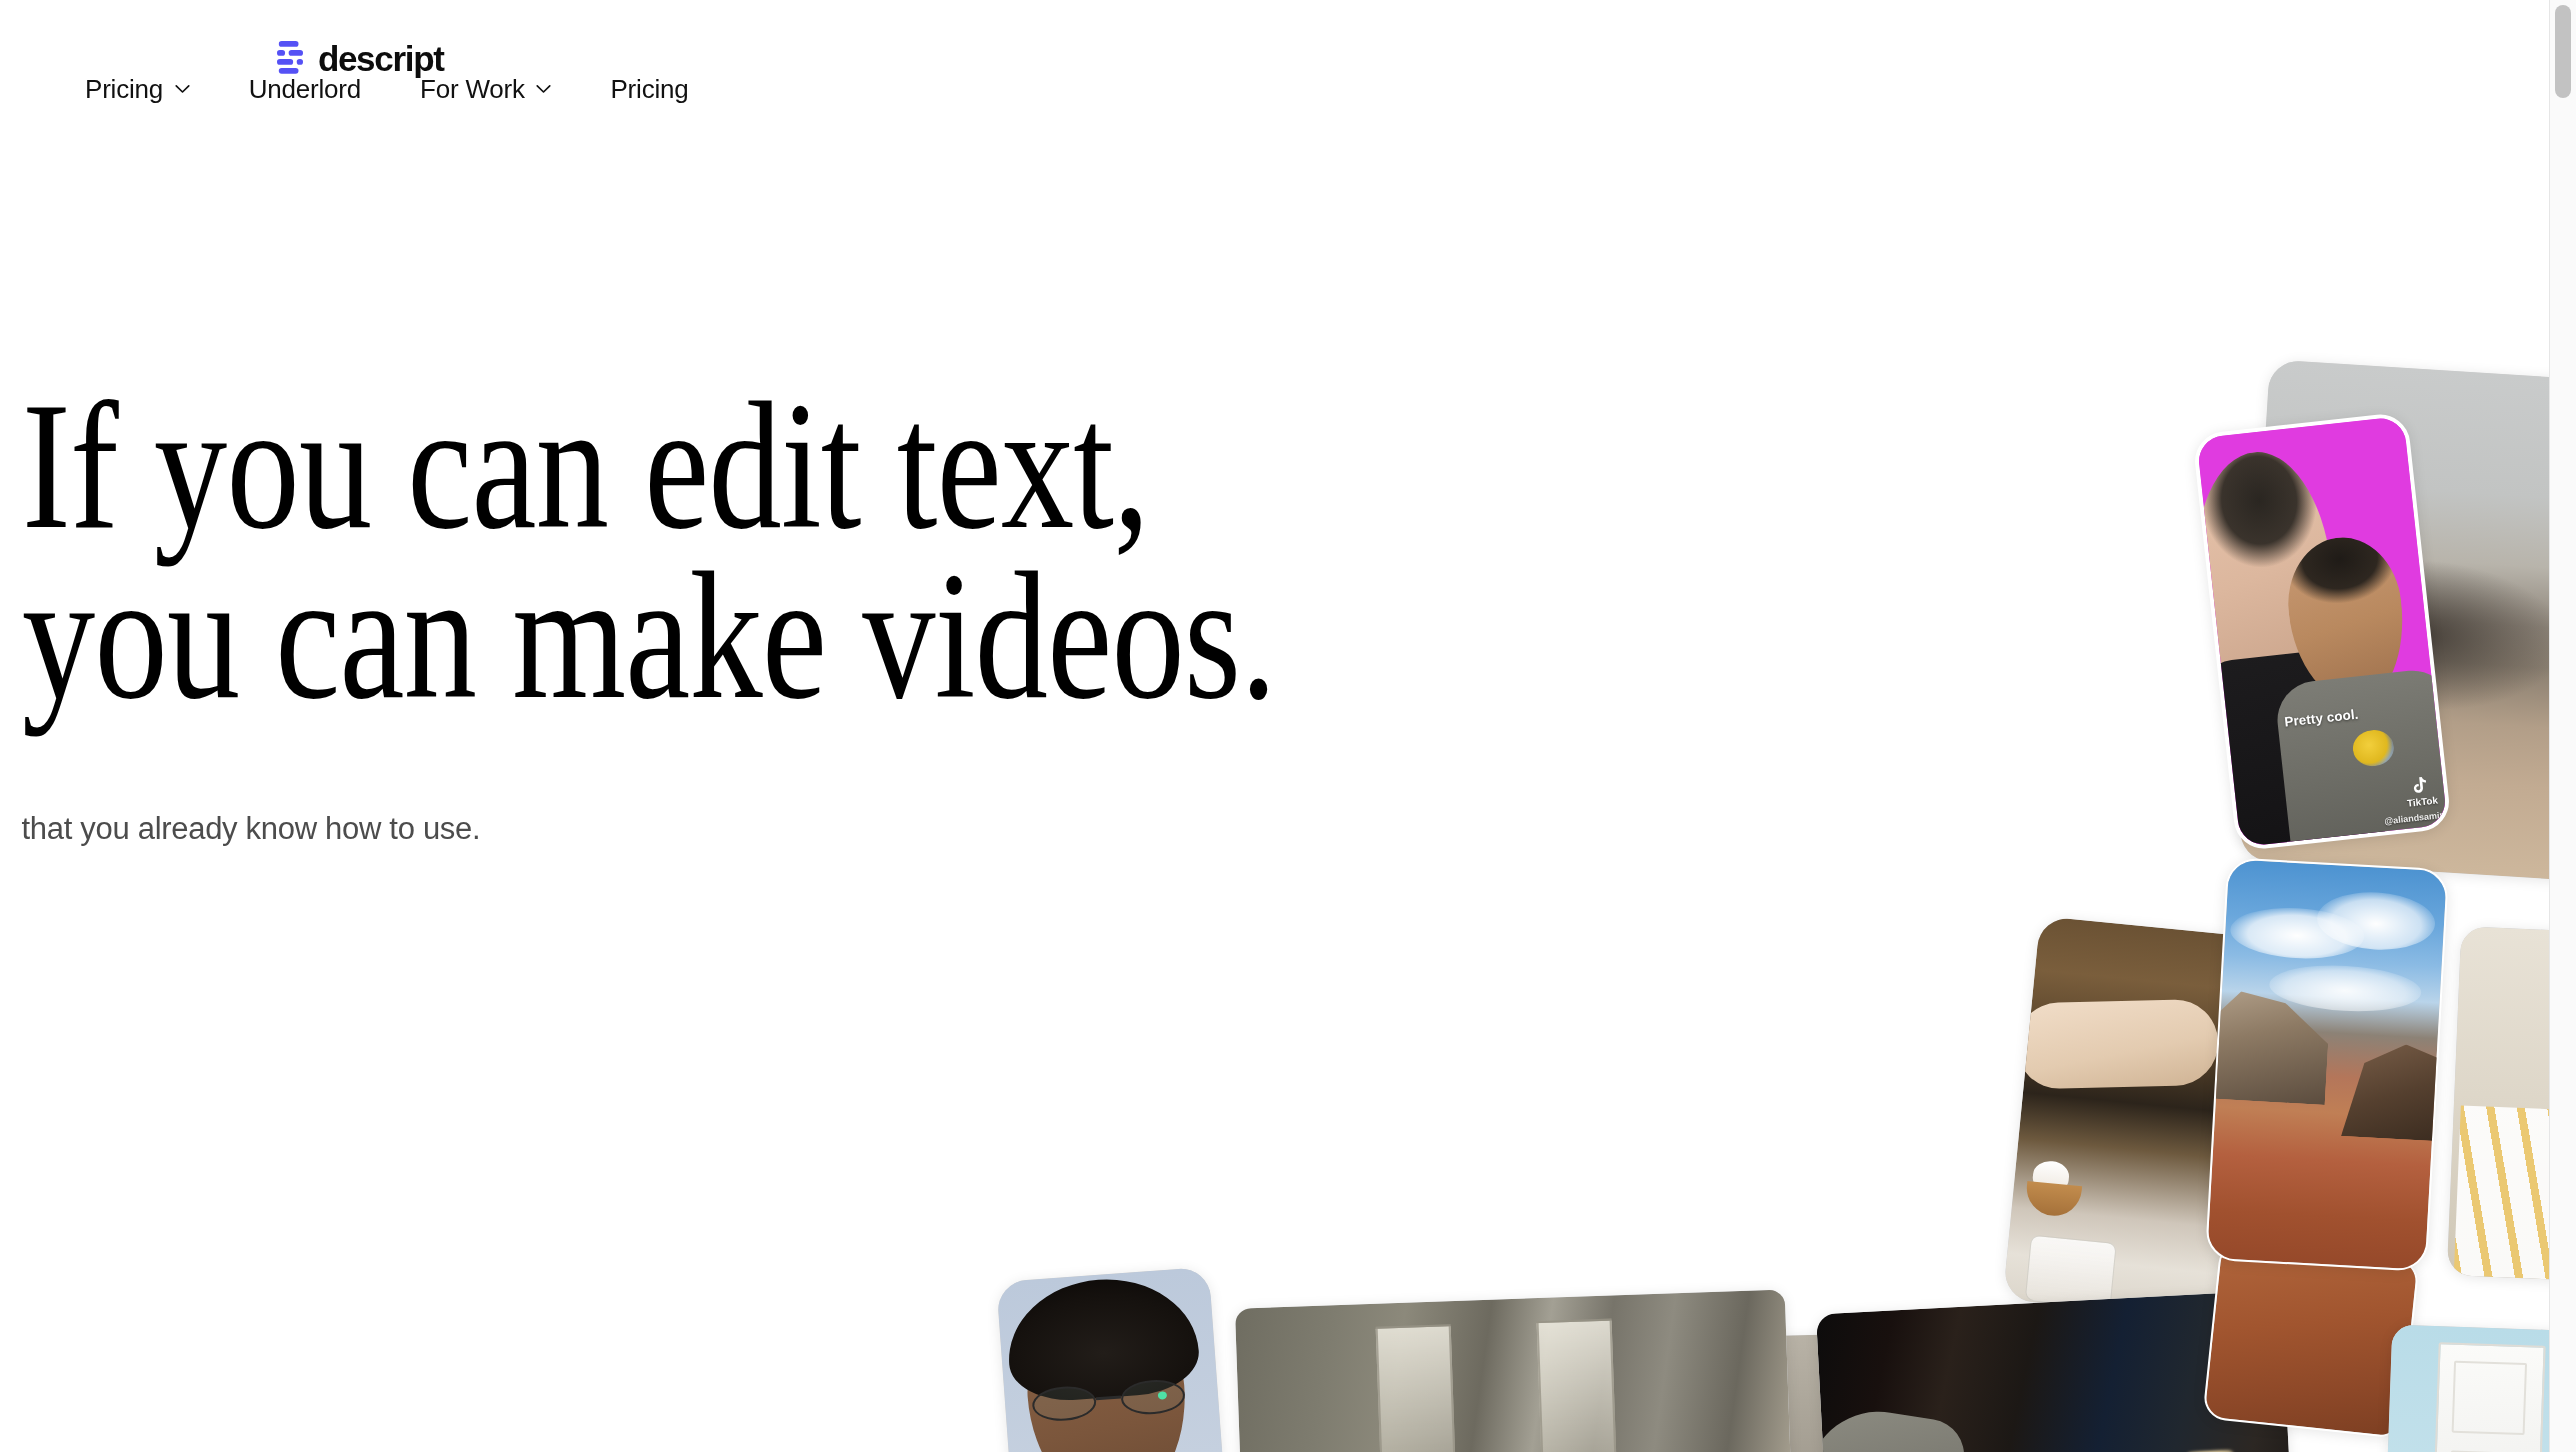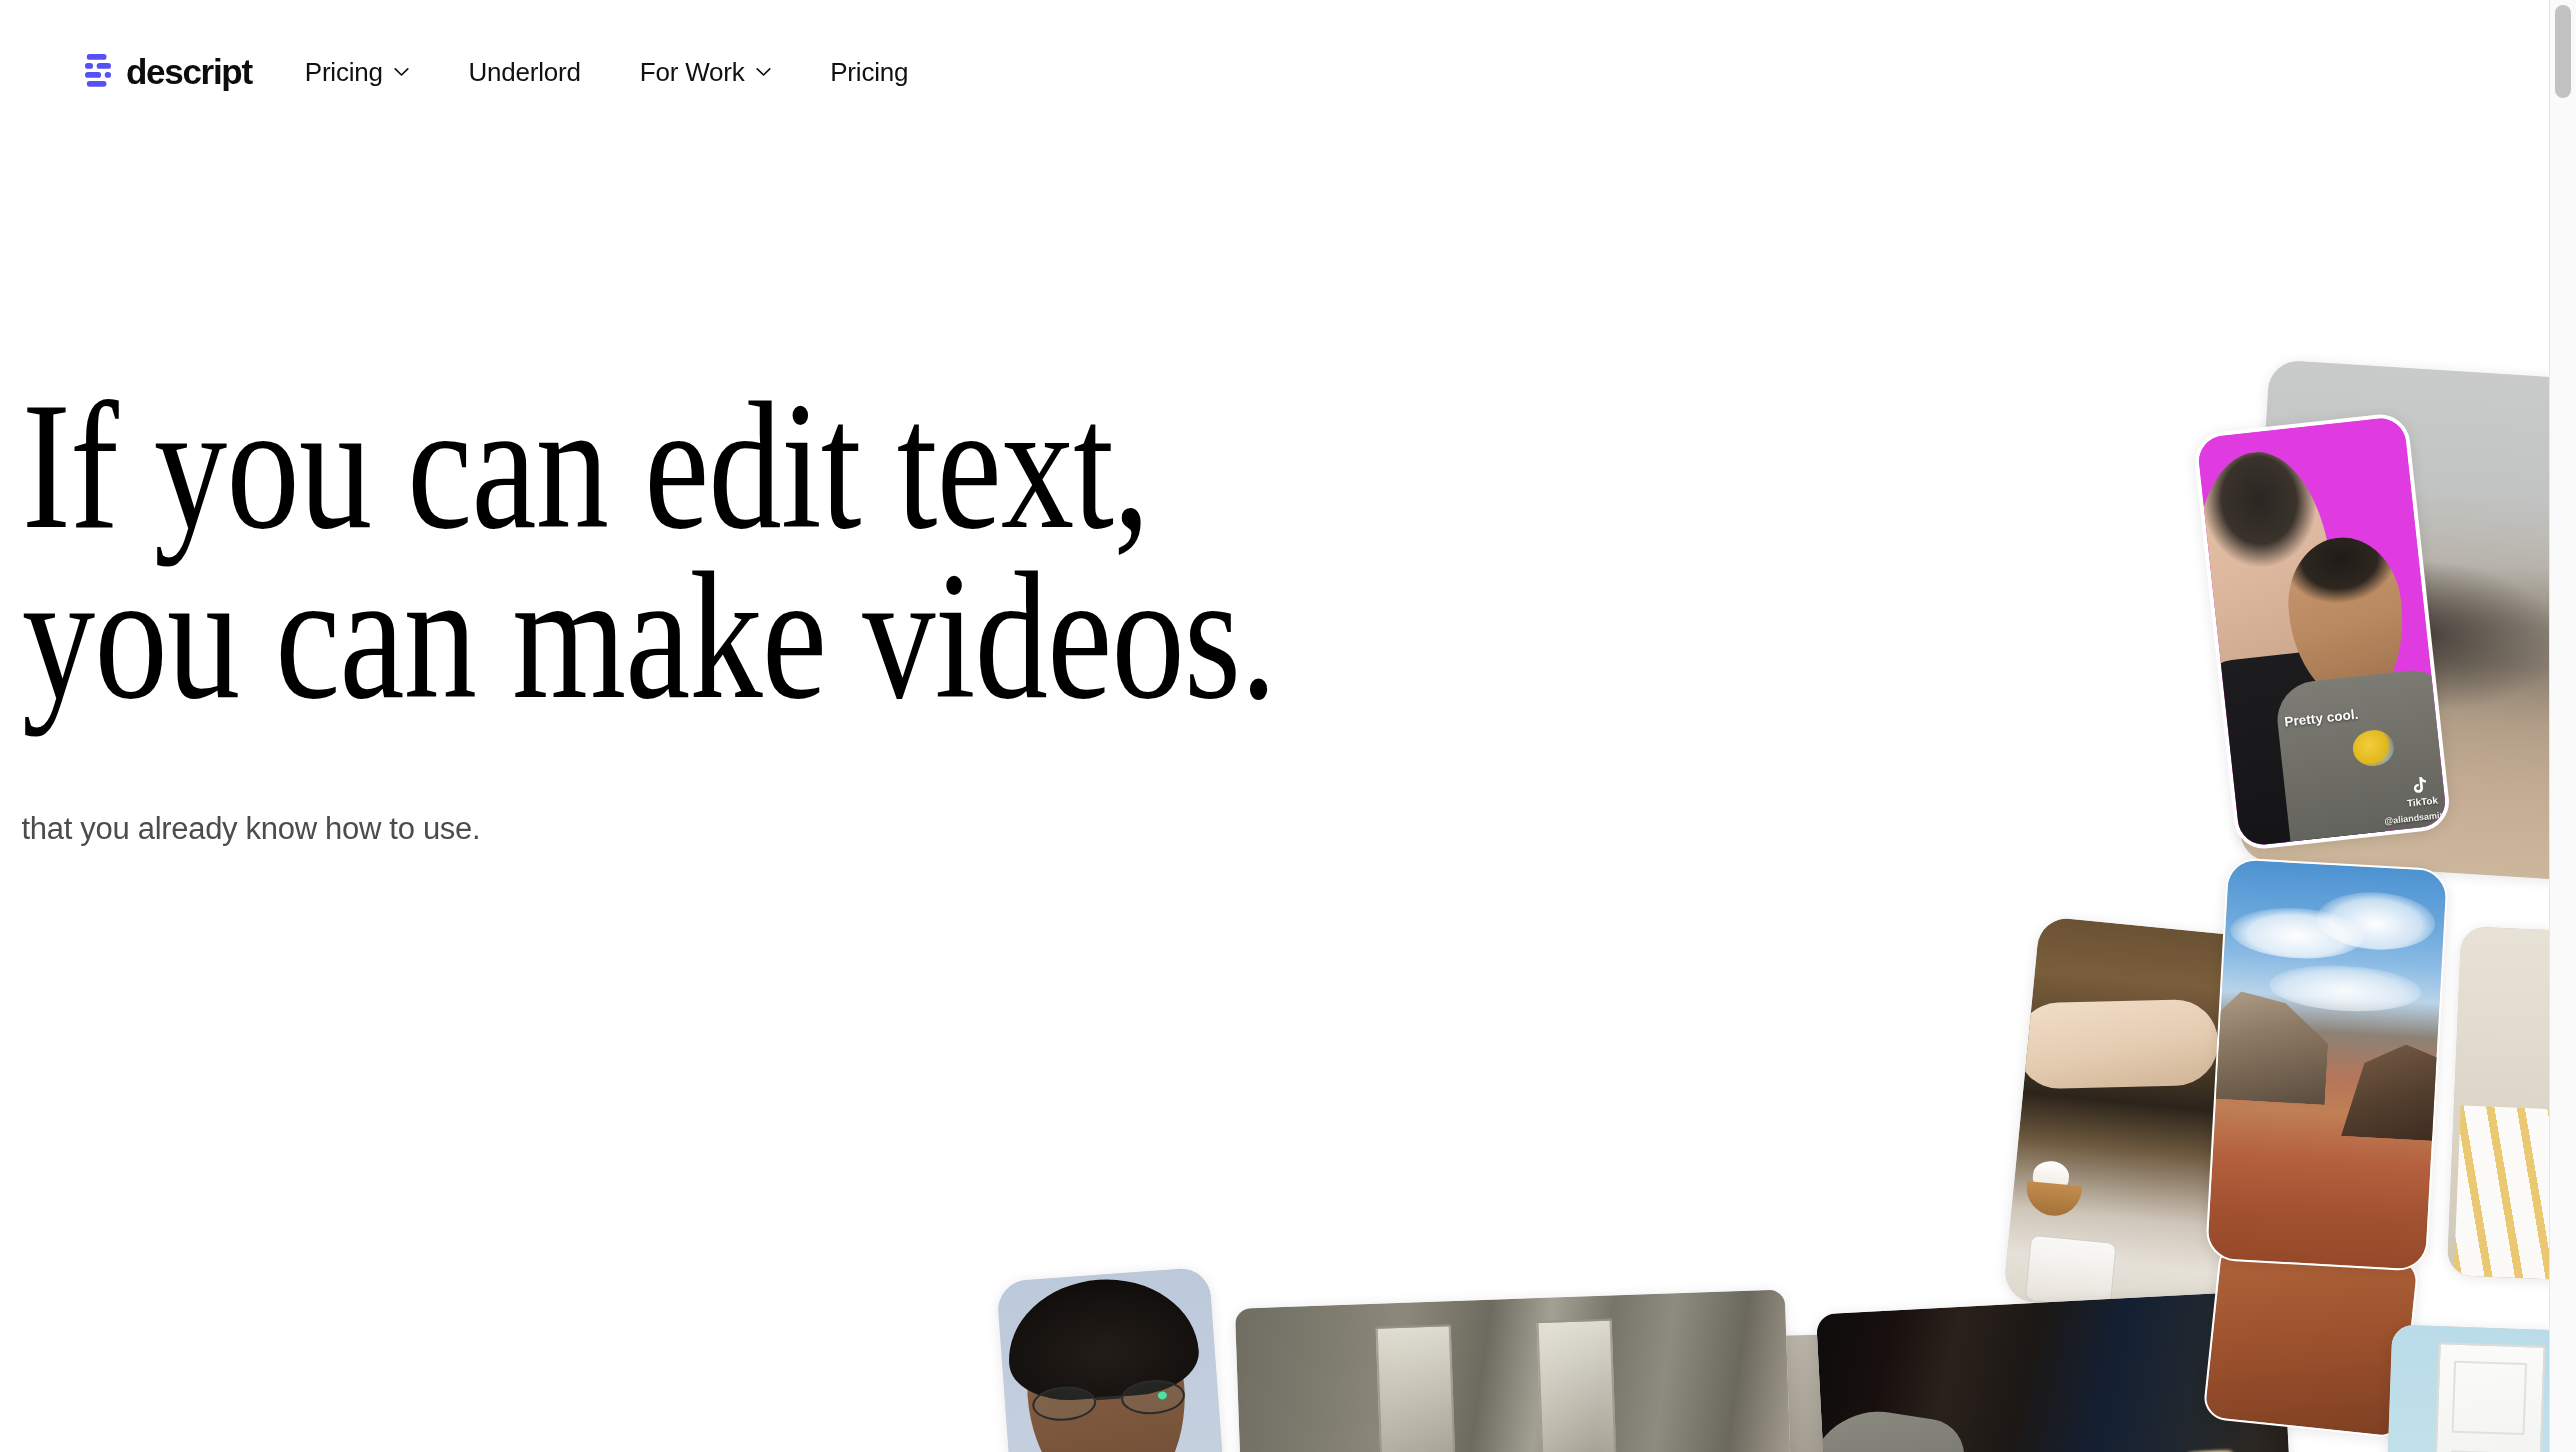--- a/index.html
+++ b/index.html
@@ -40,20 +40,21 @@
     display: flex;
     align-items: center;
     z-index: 60;
     background: #ffffff;
   }
 
   .nav-left {
     display: flex;
     align-items: center;
     margin-left: 85px;
+    flex-direction: column;
   }
 
   .logo-link {
     display: flex;
     align-items: center;
     gap: 15px;
     text-decoration: none;
     margin-right: 53px;
   }
 

